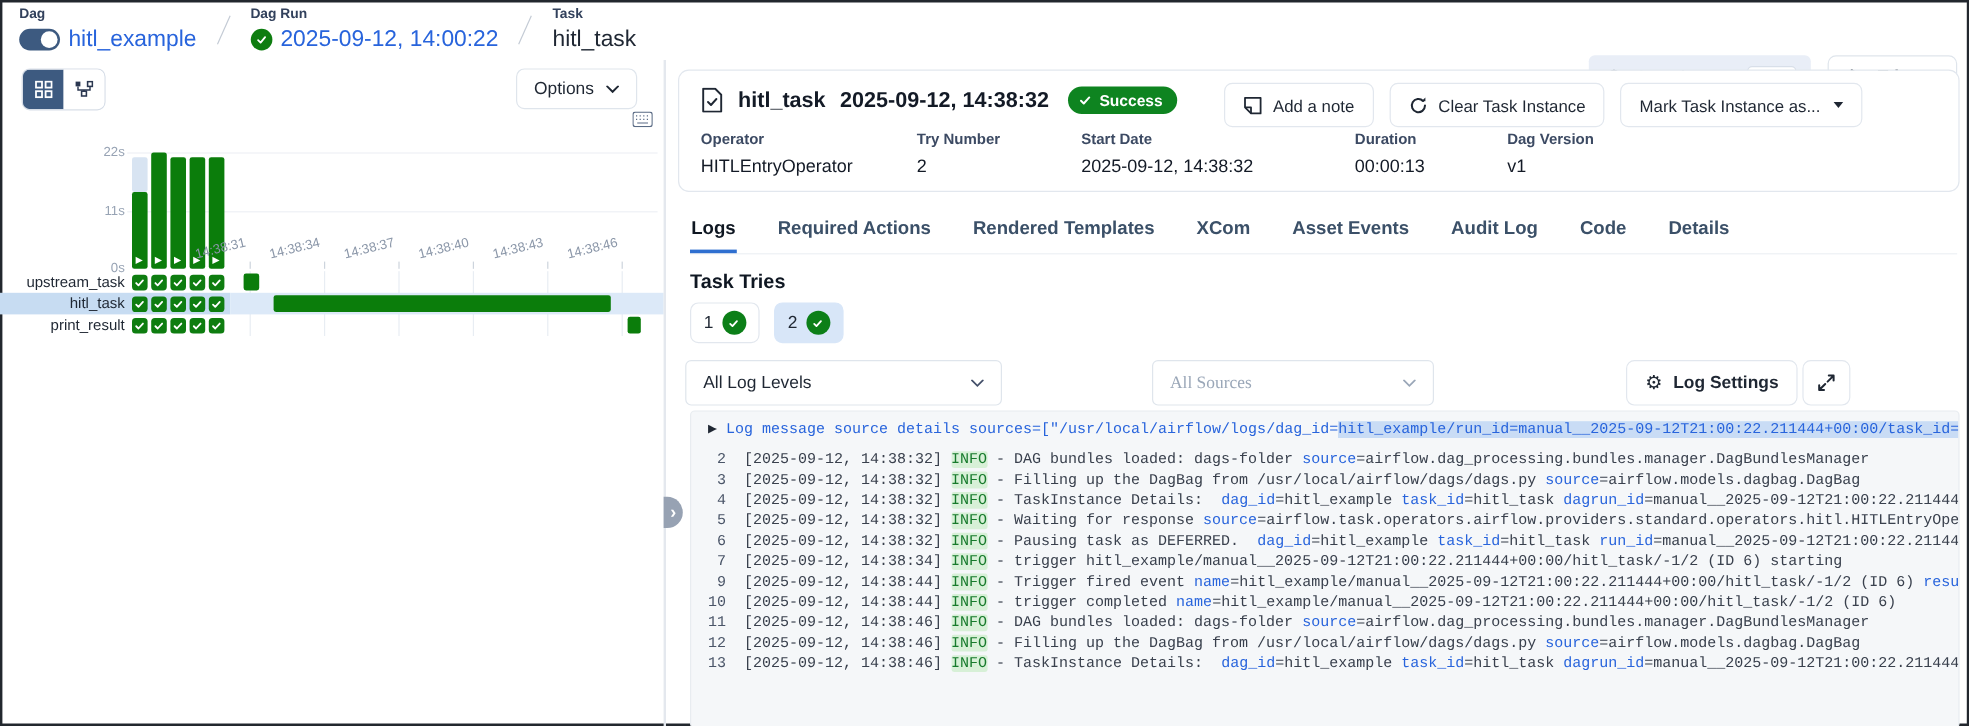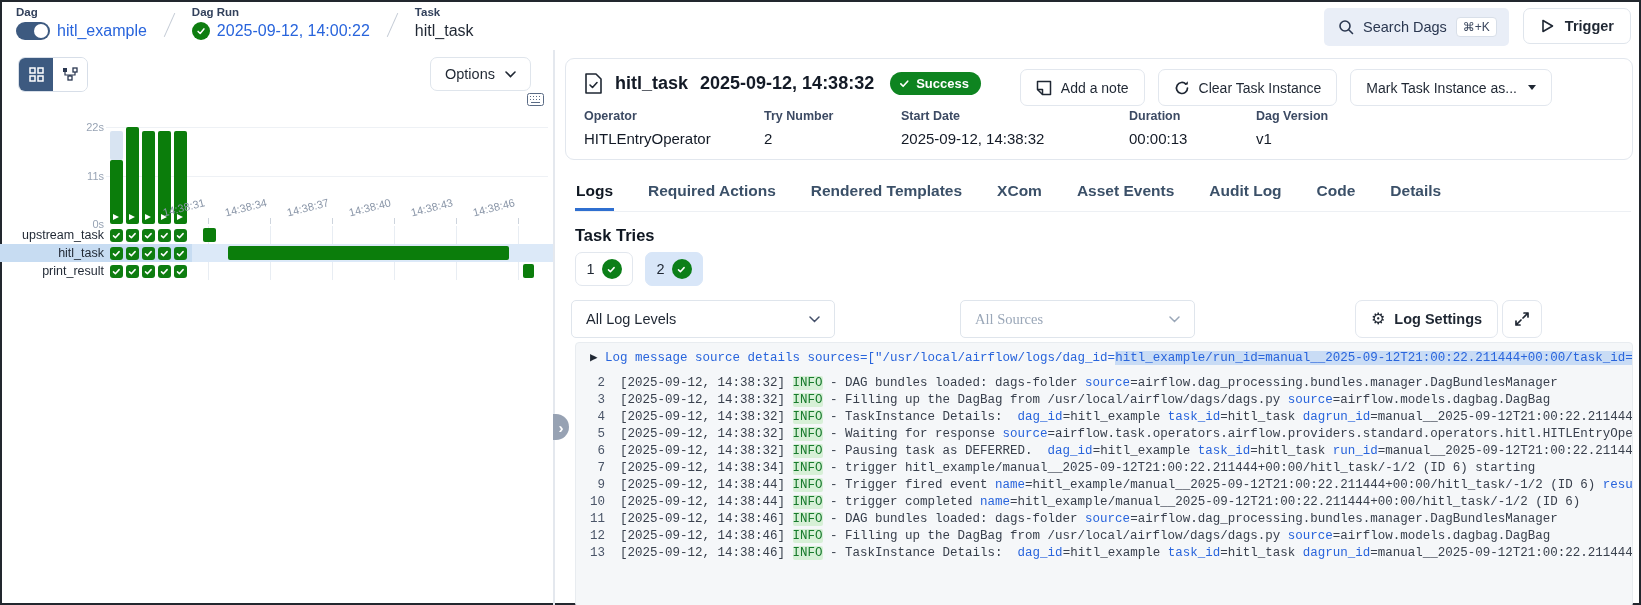--- a/index.html
+++ b/index.html
@@ -1,24 +1,24 @@
 <!DOCTYPE html>
 <html><head>
 <meta charset="utf-8">
 <style>
   * { margin:0; padding:0; box-sizing:border-box; }
   html,body { width:1641px; height:605px; background:#fff; font-family:"Liberation Sans", sans-serif; overflow:hidden; }
   .app { position:relative; width:1641px; height:605px; background:#fff; box-shadow: inset 0 0 0 2px #22272e; overflow:hidden; }
 
   
-  .topbar { height:50px; display:flex; align-items:flex-start; padding:6px 10px 0 16px; }
+  .topbar { height:50px; display:flex; align-items:flex-start; padding:6px 10px 0 16px;flex-direction:column; }
   .crumbs { display:flex; align-items:flex-start; }
   .crumb { display:flex; flex-direction:column; gap:4px; }
   .crumb-label { font-size:11.5px; font-weight:700; color:#32415c; }
-  .crumb-value { display:flex; align-items:center; gap:7px; font-size:16px; color:#1f2733; }
+  .crumb-value { display:flex; align-items:center; gap:7px; font-size:19px; color:#1f2733; }
   .crumb-value a { color:#2864dc; text-decoration:none; }
   .slash { width:1px; height:26px; background:#c4cbd5; transform:rotate(24deg); margin:6px 22px 0 22px; }
   .toggle { width:34px; height:18px; border-radius:9px; background:#3d5a80; position:relative; cursor:pointer; }
   .toggle .knob { position:absolute; right:2px; top:2px; width:14px; height:14px; background:#fff; border-radius:50%; }
   .ok-circle { width:18px; height:18px; border-radius:50%; background:#0e7d10; display:inline-flex; align-items:center; justify-content:center; flex:0 0 auto; }
   .top-actions { margin-left:auto; display:flex; gap:14px; padding-top:2px; }
   .search-btn { display:flex; align-items:center; gap:9px; height:38px; padding:0 12px 0 14px; background:#e9eef7; border:none; border-radius:5px; font-size:14.5px; color:#2a3750; cursor:pointer; font-family:inherit; }
   .kbd { background:#fff; border:1px solid #d8dfe9; border-radius:4px; font-size:12px; padding:2px 6px; color:#3a475e; }
   .trigger-btn { display:flex; align-items:center; gap:10px; height:36px; padding:0 16px; background:#fff; border:1px solid #dfe5ec; border-radius:7px; font-size:14.5px; font-weight:600; color:#1f2733; cursor:pointer; font-family:inherit; }
 

